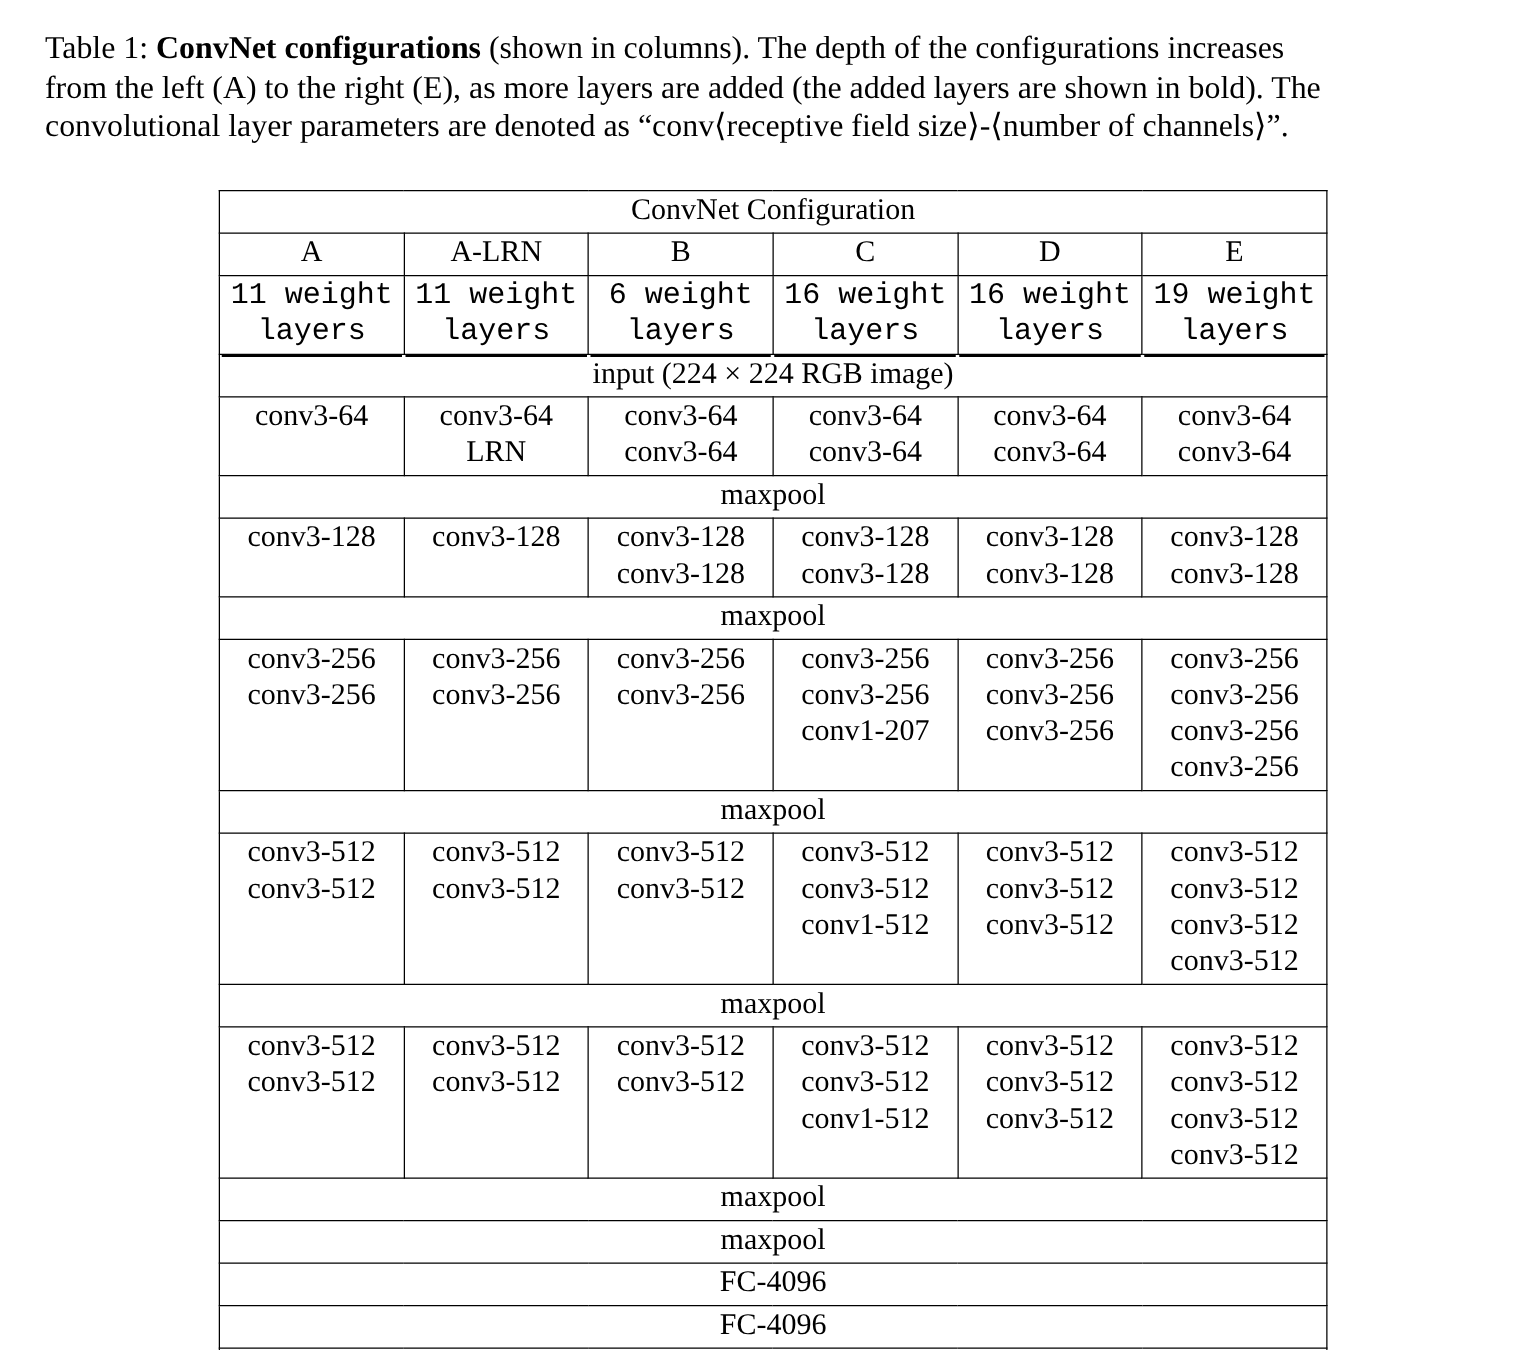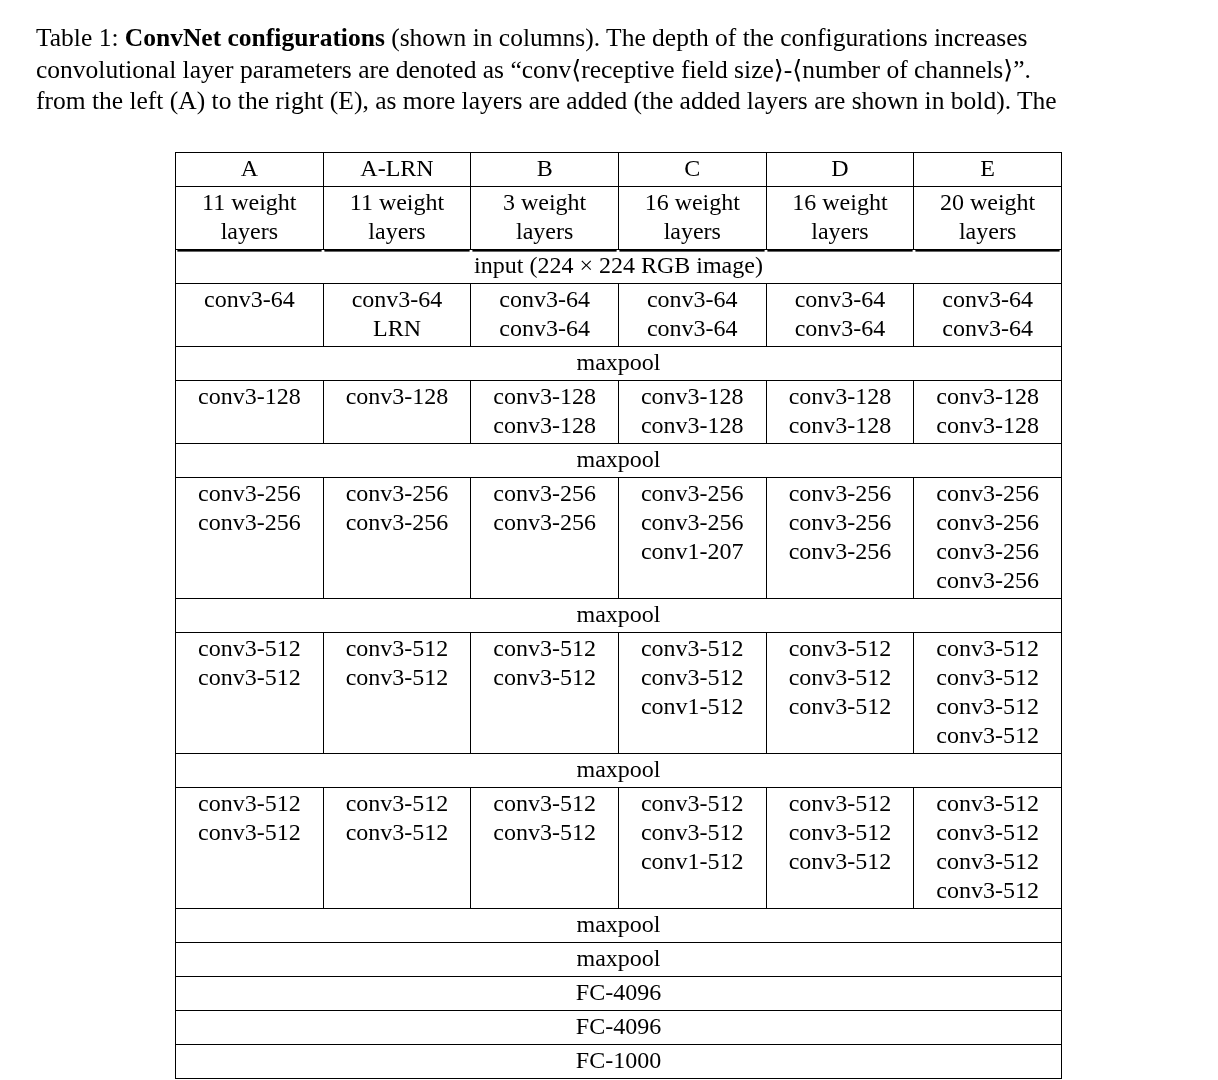--- a/index.html
+++ b/index.html
@@ -56,84 +56,88 @@
     text-align: center;
     vertical-align: top;
     padding: 1px 2px 3px 2px;
   }
   td.hdr-title { padding: 2px 2px 4px 2px; }
   td.colname  { padding: 1px 2px 4px 2px; }
   td.layers   { padding: 1px 2px 5px 2px; }
   tr.thickline td {
     border-bottom: 1.6px solid #000000;
     box-shadow: 0 3px 0 -1.4px #000000;
+    font-family: Liberation Mono, monospace;
   }
   td.span-row { padding: 2px 2px 5px 2px; }
   td.block {
     vertical-align: top;
     padding-top: 1px;
     padding-bottom: 2px;
   }
   .cell-line { display: block; white-space: nowrap; }
   .cell-line.b { font-weight: normal; }
   .cell-line.blank { visibility: hidden; }
 </style>
 </head>
 <body>
 
 <div class="page">
 
   <div class="caption">
     <span class="line"><span>Table 1:</span> <span class="bold">ConvNet configurations</span><span> (shown in columns). The depth of the configurations increases</span></span>
+    <span class="line">from the left (A) to the right (E), as more layers are added (the added layers are shown in bold). The</span>
     <span class="line">convolutional layer parameters are denoted as “conv⟨receptive field size⟩-⟨number of channels⟩”.</span>
-    <span class="line">from the left (A) to the right (E), as more layers are added (the added layers are shown in bold). The</span>
   </div>
 
   <div class="table-wrap">
     <table class="cfg">
       <colgroup>
         <col>
           <col>
           <col>
           <col>
           <col>
           <col>
       </colgroup>
       <tbody>
+        <tr>
+          <td class="hdr-title" colspan="6">ConvNet Configuration</td>
+        </tr>
         <tr>
           <td class="colname">A</td>
           <td class="colname">A-LRN</td>
           <td class="colname">B</td>
           <td class="colname">C</td>
           <td class="colname">D</td>
           <td class="colname">E</td>
         </tr>
         <tr class="thickline">
           <td class="layers">
             <span class="cell-line">11 weight</span>
             <span class="cell-line">layers</span>
           </td>
           <td class="layers">
             <span class="cell-line">11 weight</span>
             <span class="cell-line">layers</span>
           </td>
           <td class="layers">
-            <span class="cell-line">3 weight</span>
+            <span class="cell-line">6 weight</span>
             <span class="cell-line">layers</span>
           </td>
           <td class="layers">
             <span class="cell-line">16 weight</span>
             <span class="cell-line">layers</span>
           </td>
           <td class="layers">
             <span class="cell-line">16 weight</span>
             <span class="cell-line">layers</span>
           </td>
           <td class="layers">
-            <span class="cell-line">20 weight</span>
+            <span class="cell-line">19 weight</span>
             <span class="cell-line">layers</span>
           </td>
         </tr>
 
         <tr>
           <td class="span-row" colspan="6">input (224 × 224 RGB image)</td>
         </tr>
 
         </tbody>
         <tbody id="blocks-host">

